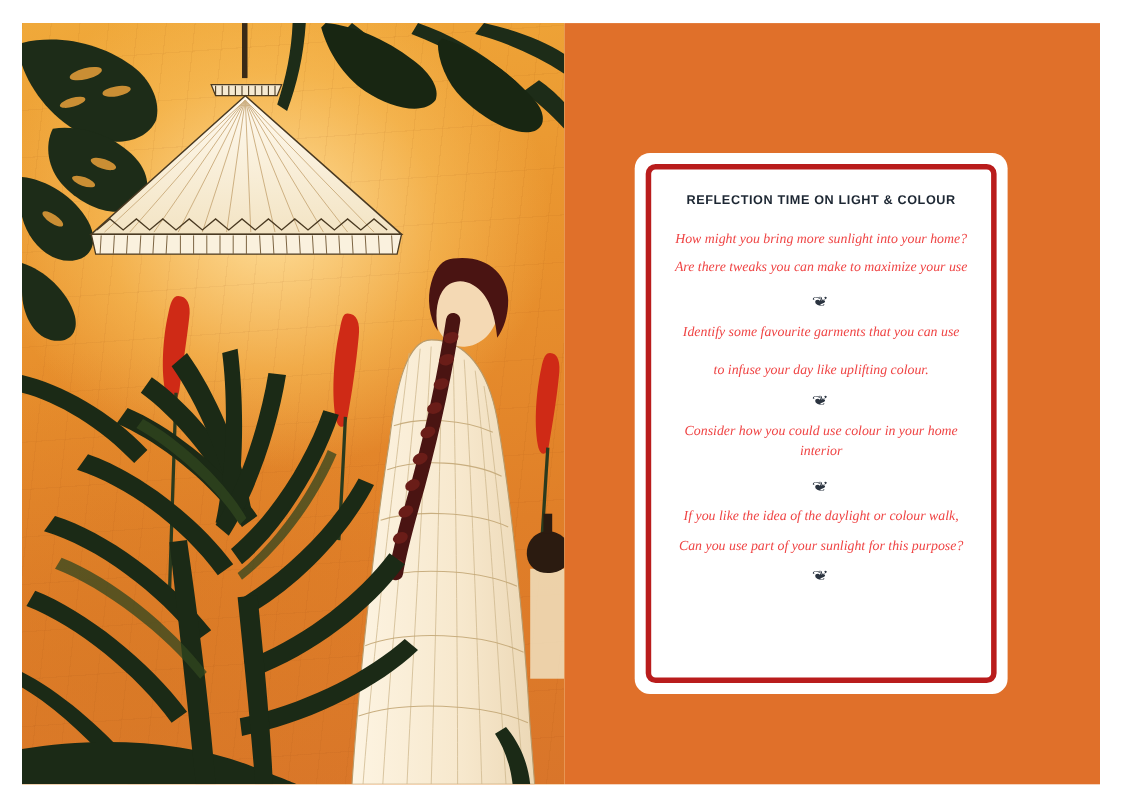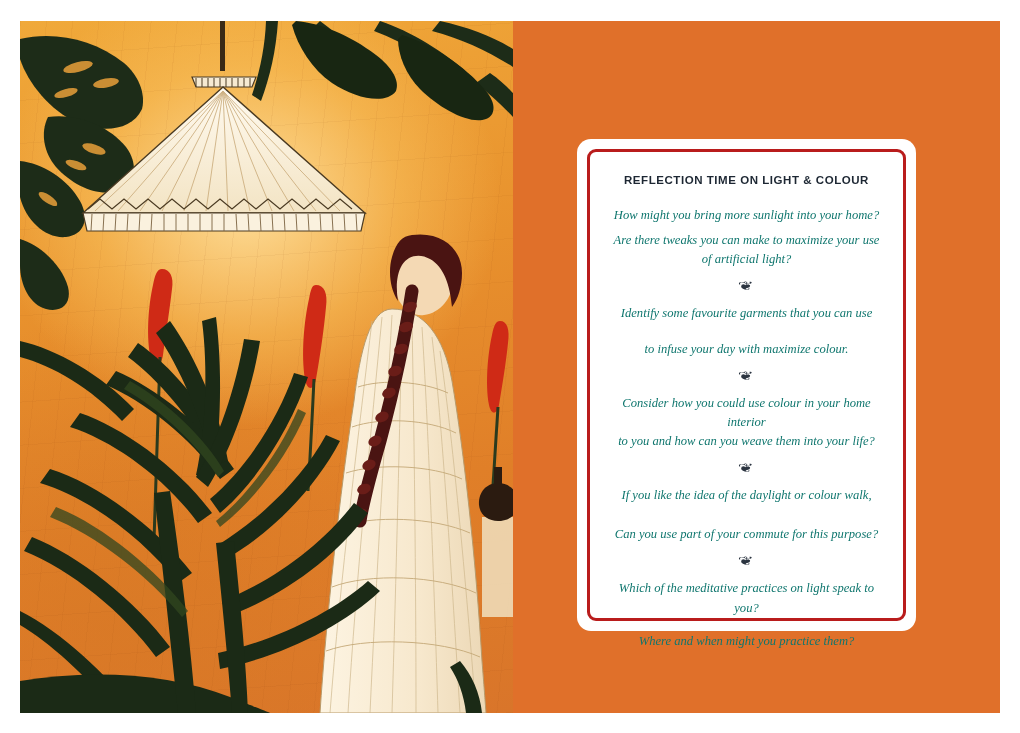--- a/index.html
+++ b/index.html
@@ -73,40 +73,40 @@
     background: #ffffff;
     border-radius: 14px;
     box-shadow: 0 0 0 0 rgba(0,0,0,0);
   }
   .card-inner {
     position: absolute;
     left: 10px;
     top: 10px;
     right: 10px;
     bottom: 10px;
-    border: 3px solid #b91c1c;
+    border: 5px solid #b91c1c;
     border-radius: 9px;
     padding: 14px 16px 0 16px;
     box-sizing: border-box;
   }
   .card-title {
     text-align: center;
     font-family: "Liberation Sans", sans-serif;
     font-size: 11.5px;
     font-weight: 700;
     letter-spacing: 0.55px;
     color: #1d2733;
     margin: 8px 0 20px 0;
   }
   .q-block {
     font-family: "Liberation Serif", serif;
     font-style: italic;
     font-size: 12.6px;
     line-height: 1.52;
-    color: #0f766e;
+    color: #ef4444;
     text-align: center;
     margin: 0 4px 0 4px;
   }
   .q-block p {
     margin: 0 0 6px 0;
   }
   .divider {
     text-align: center;
     color: #2b3440;
     font-size: 12px;
@@ -328,50 +328,43 @@
     </svg>
   </div>
 
   <div class="card">
     <div class="card-inner">
 
       <div class="card-title">REFLECTION TIME ON LIGHT &amp; COLOUR</div>
 
       <div class="q-block">
         <p>How might you bring more sunlight into your home?</p>
-        <p style="margin-bottom:0">Are there tweaks you can make to maximize your use</p>
-        <p>of artificial light?</p>
+        <p style="margin-bottom:16px">Are there tweaks you can make to maximize your use</p>
       </div>
 
       <div class="divider"><span>❦</span></div>
 
       <div class="q-block">
         <p style="margin-bottom:16px">Identify some favourite garments that you can use</p>
-        <p>to infuse your day with maximize colour.</p>
+        <p>to infuse your day like uplifting colour.</p>
       </div>
 
       <div class="divider"><span>❦</span></div>
 
       <div class="q-block">
-        <p style="margin-bottom:0">Consider how you could use colour in your home interior</p>
-        <p>to you and how can you weave them into your life?</p>
+        <p style="margin-bottom:16px">Consider how you could use colour in your home interior</p>
       </div>
 
       <div class="divider"><span>❦</span></div>
 
       <div class="q-block">
-        <p style="margin-bottom:12px">If you like the idea of the daylight or colour walk,</p>
+        <p style="margin-bottom:0">If you like the idea of the daylight or colour walk,</p>
         <div class="gap-sm"></div>
-        <p>Can you use part of your commute for this purpose?</p>
+        <p>Can you use part of your sunlight for this purpose?</p>
       </div>
 
       <div class="divider"><span>❦</span></div>
 
-      <div class="q-block">
-        <p>Which of the meditative practices on light speak to you?</p>
-        <div class="gap-sm"></div>
-        <p>Where and when might you practice them?</p>
-      </div>
 
     </div>
   </div>
 
 </div>
 
 </body></html>

